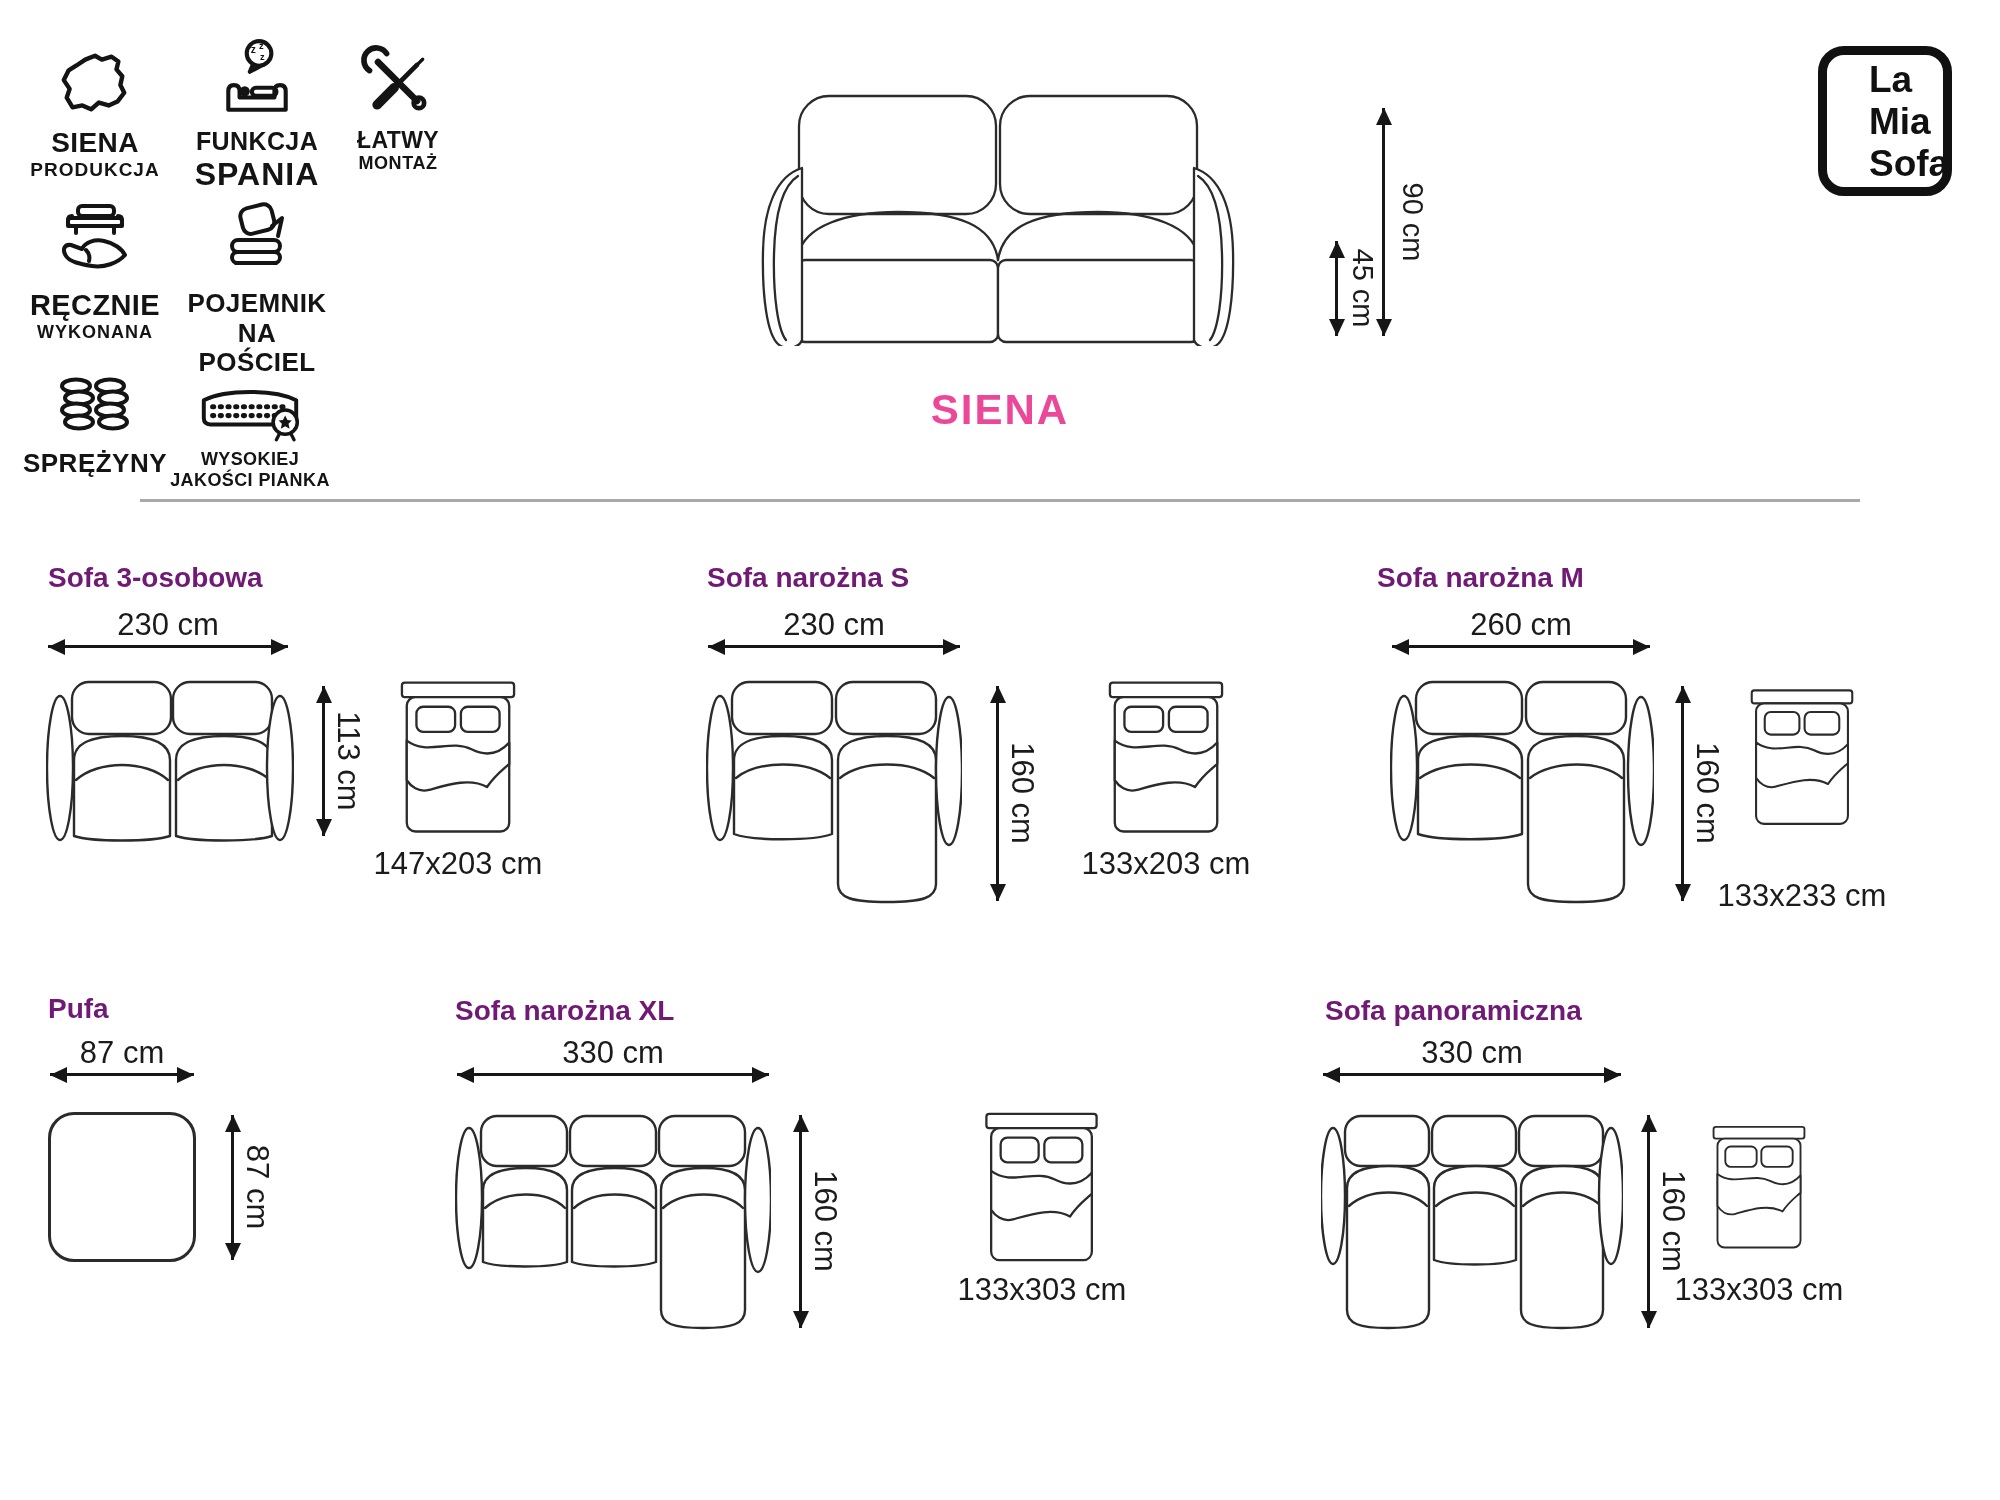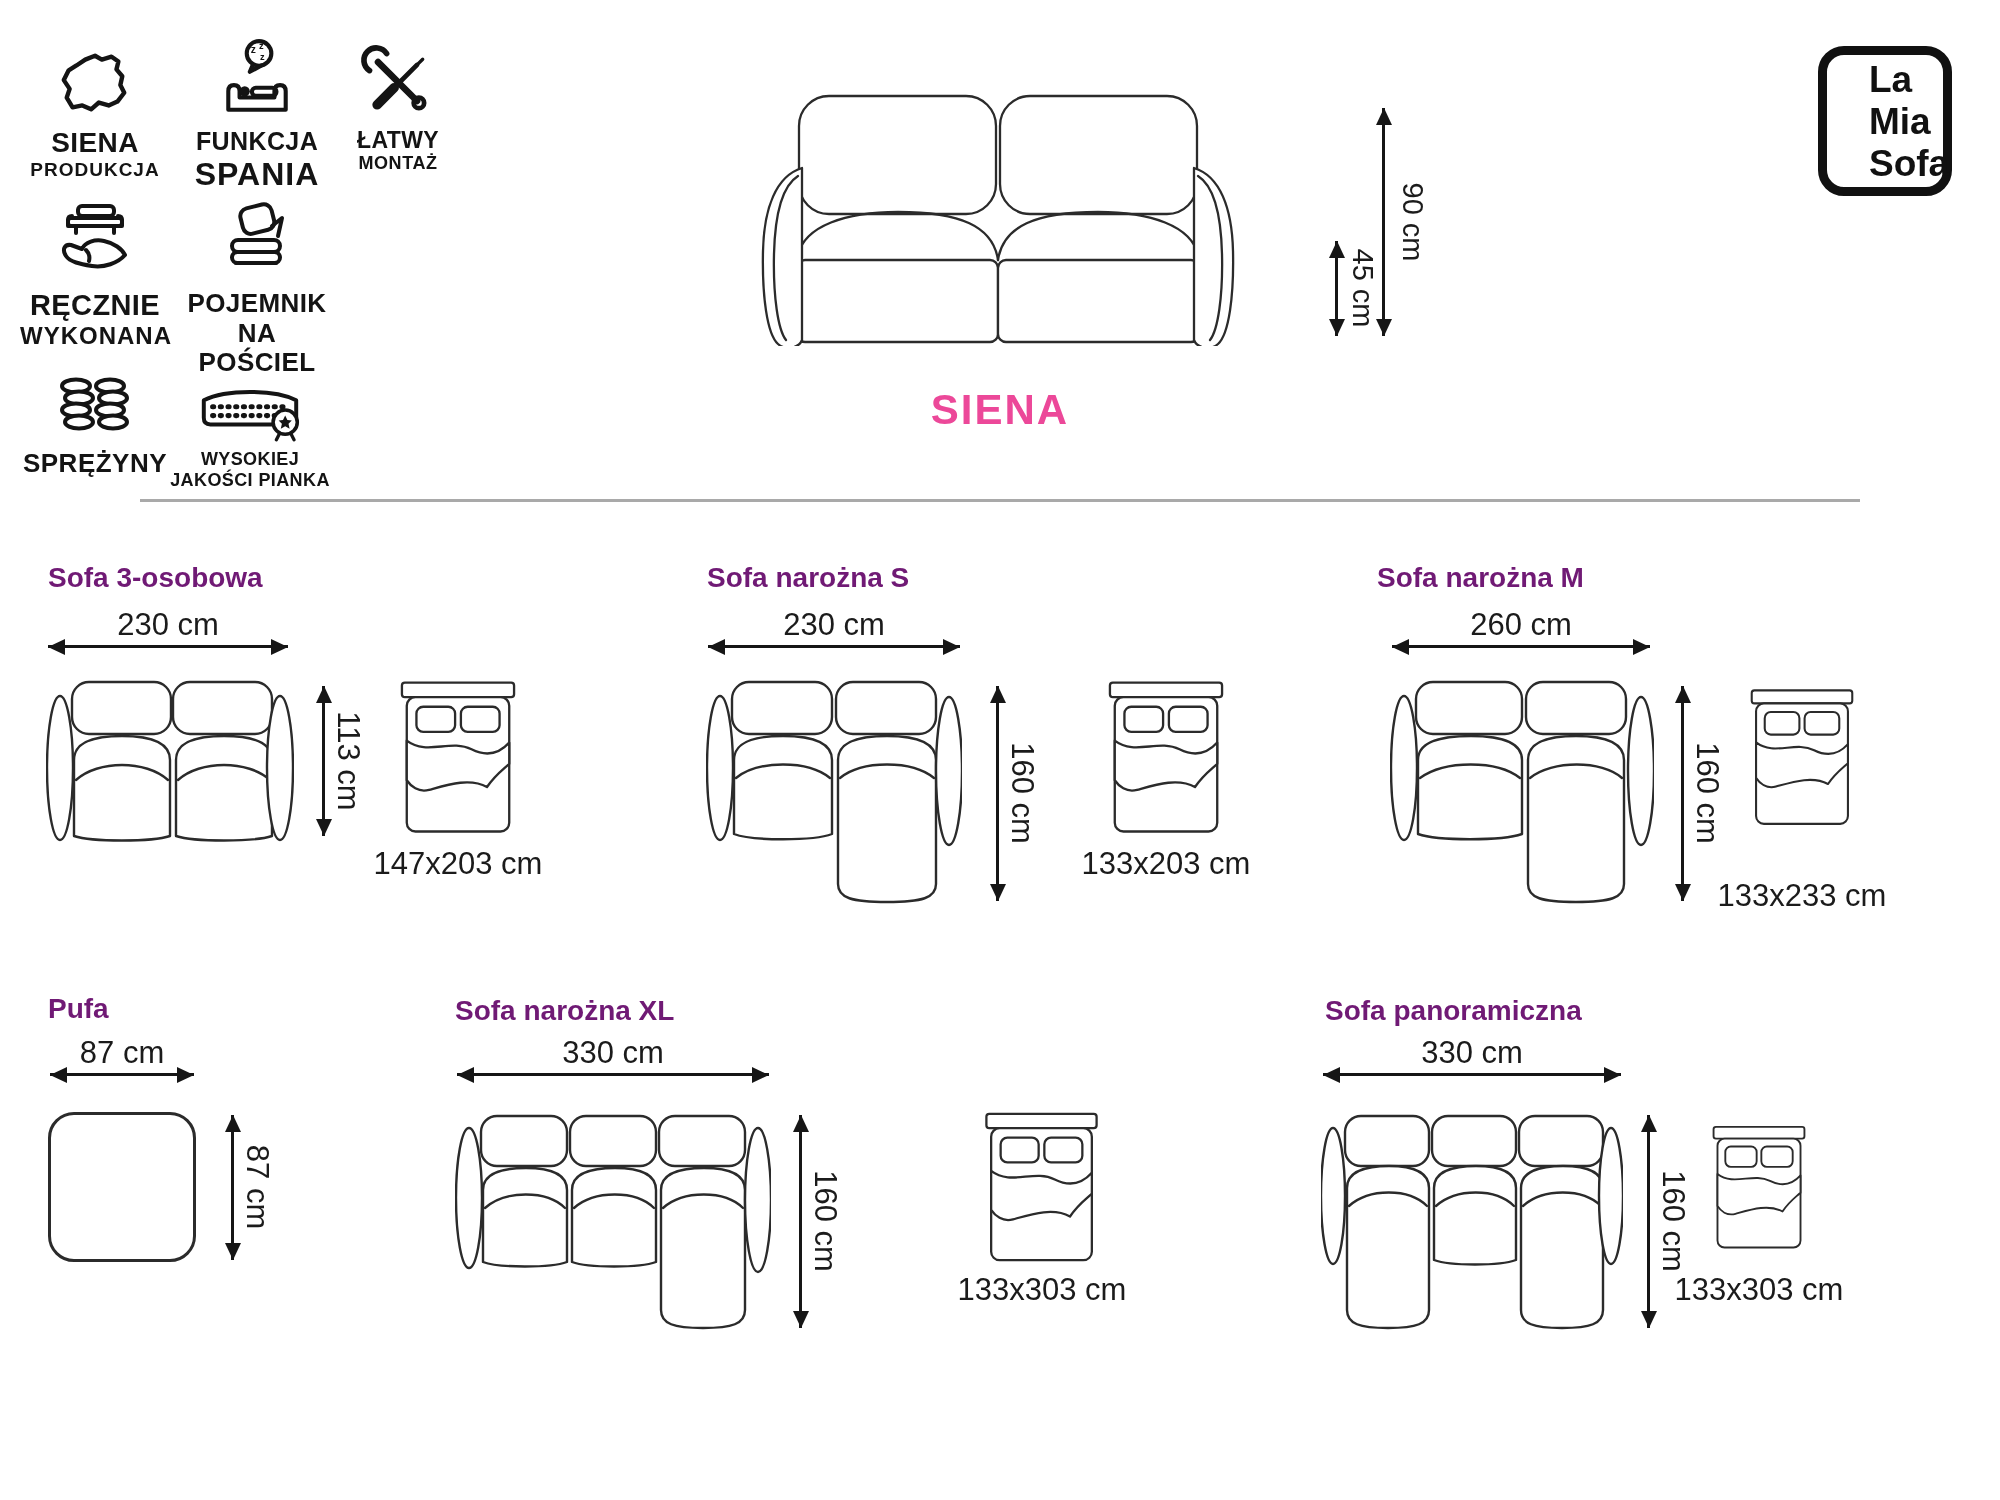--- a/index.html
+++ b/index.html
@@ -11,21 +11,21 @@
   .feature{position:absolute;width:150px;text-align:center;}
   .feature .ficon{height:86px;display:flex;align-items:flex-end;justify-content:center;margin-bottom:7px;}
   .feature .l1,.feature .l2{line-height:1.14;letter-spacing:0.4px;color:#141414;}
   .f1 .l1{font-size:28px;font-weight:700;}
   .f1 .l2{font-size:19px;font-weight:600;letter-spacing:1px;}
   .f2 .l1{font-size:25px;font-weight:600;}
   .f2 .l2{font-size:32px;font-weight:800;letter-spacing:1px;}
   .f3 .l1{font-size:23px;font-weight:700;}
   .f3 .l2{font-size:18px;font-weight:700;letter-spacing:0.6px;}
   .f4 .l1{font-size:29px;font-weight:700;}
-  .f4 .l2{font-size:24px;font-weight:600;letter-spacing:1px;}
+  .f4 .l2{font-size:18px;font-weight:600;letter-spacing:1px;}
   .f5 .l1,.f5 .l2{font-size:26px;font-weight:700;}
   .f6 .l1{font-size:26px;font-weight:700;letter-spacing:0.5px;}
   .f7 .l1,.f7 .l2{font-size:18px;font-weight:700;}
   .r3 .ficon{height:72px;}
 
   
   .logo{position:absolute;left:1818px;top:46px;width:134px;height:150px;border:9px solid #111;
         border-radius:26px;box-sizing:border-box;padding:4px 0 0 14px;background:#fff;}
   .logo .line{font-size:37px;font-weight:800;line-height:42px;color:#111;margin-left:28px;}
 

